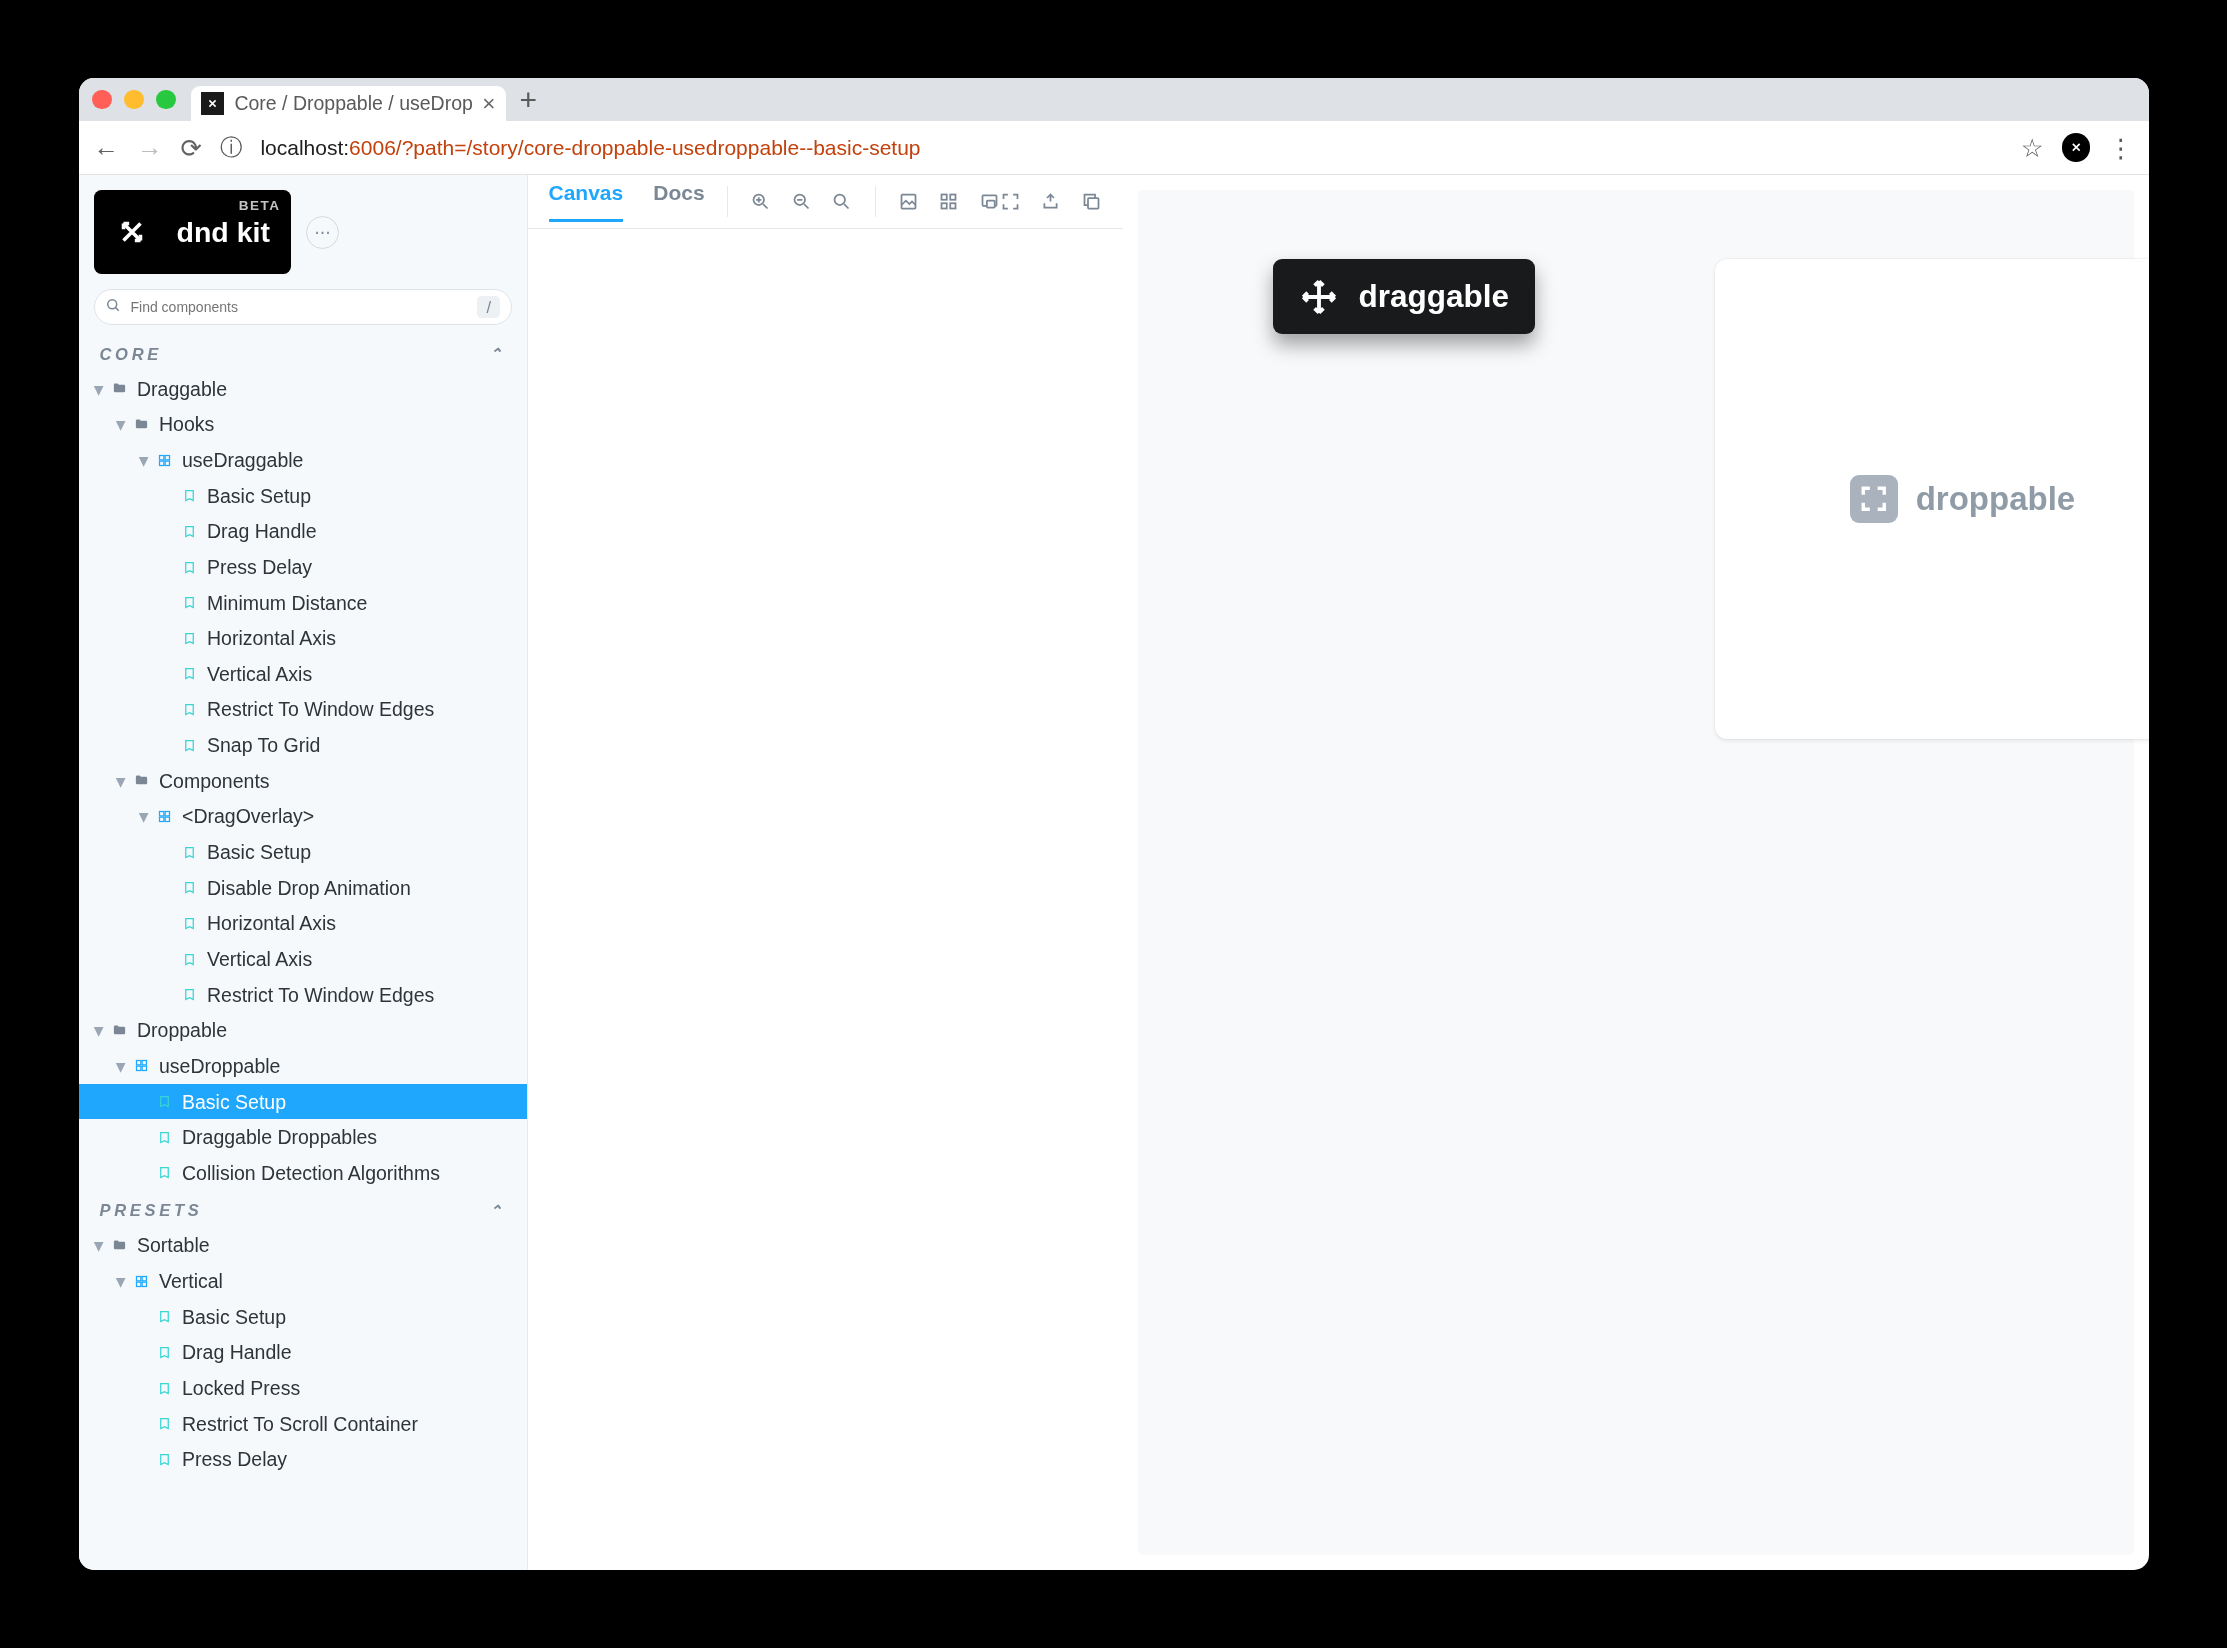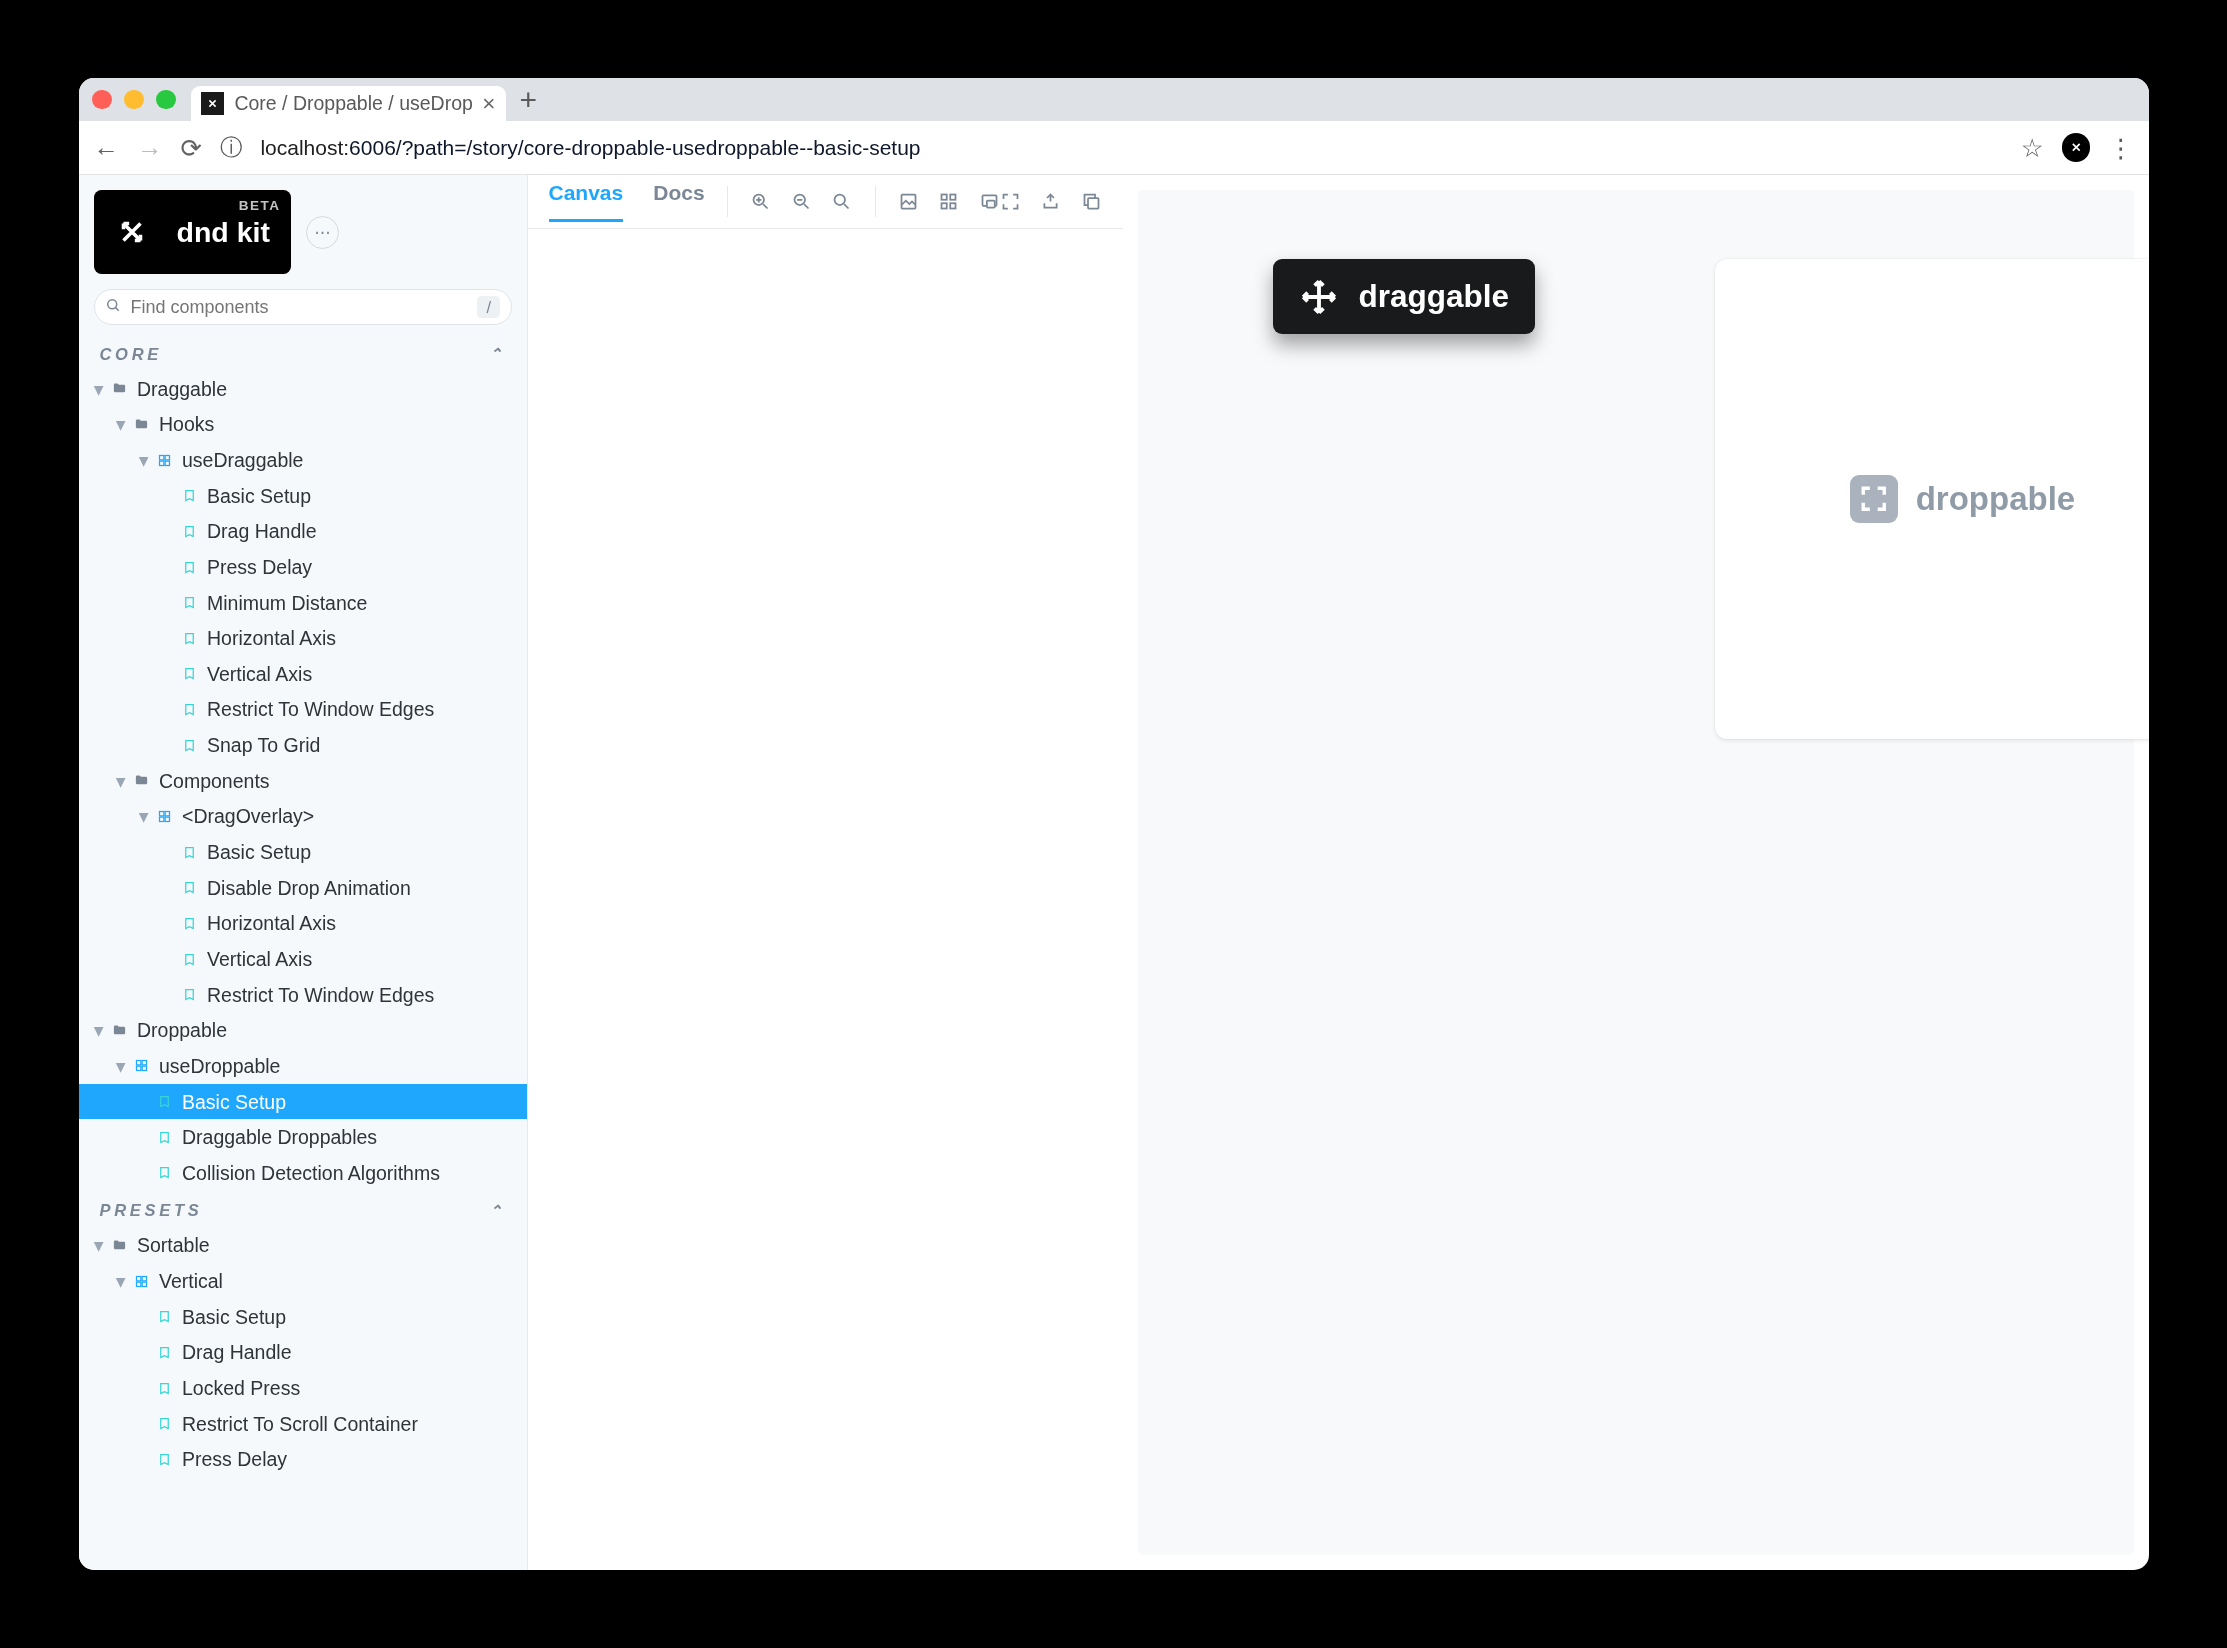--- a/index.html
+++ b/index.html
@@ -70,21 +70,21 @@
 .nav-btn.disabled { color: #bcbcbc; }
 .url-bar {
   flex: 1;
   display: flex;
   align-items: center;
   font-size: 21px;
   color: #202020;
   gap: 10.5px;
 }
 .url-host { color: #202020; }
-.url-path { color: #0f172a; }
+.url-path { color: #c2410c; }
 .url-right { display: flex; align-items: center; gap: 18px; }
 .star { font-size: 25.5px; color: #5a5a5a; }
 .ext-icon {
   width: 28.5px; height: 28.5px; border-radius: 50%;
   background: #000; display: flex; align-items: center; justify-content: center;
 }
 .ext-icon svg { width: 16.5px; height: 16.5px; }
 .kebab { color: #5a5a5a; font-size: 25.5px; }
 
 .content { flex: 1; display: flex; overflow: hidden; }
@@ -133,21 +133,21 @@
   border: 1.3px solid #dfe4ea;
   border-radius: 30px;
   padding: 6px 10.5px;
   background: #fff;
   gap: 9px;
 }
 .search input {
   flex: 1;
   border: none;
   outline: none;
-  font-size: 18px;
+  font-size: 14px;
   color: #333;
   background: transparent;
 }
 .search .kbd {
   background: #eef1f4;
   border-radius: 4.5px;
   padding: 1.5px 9px;
   font-size: 16.5px;
   color: #7b8794;
 }

